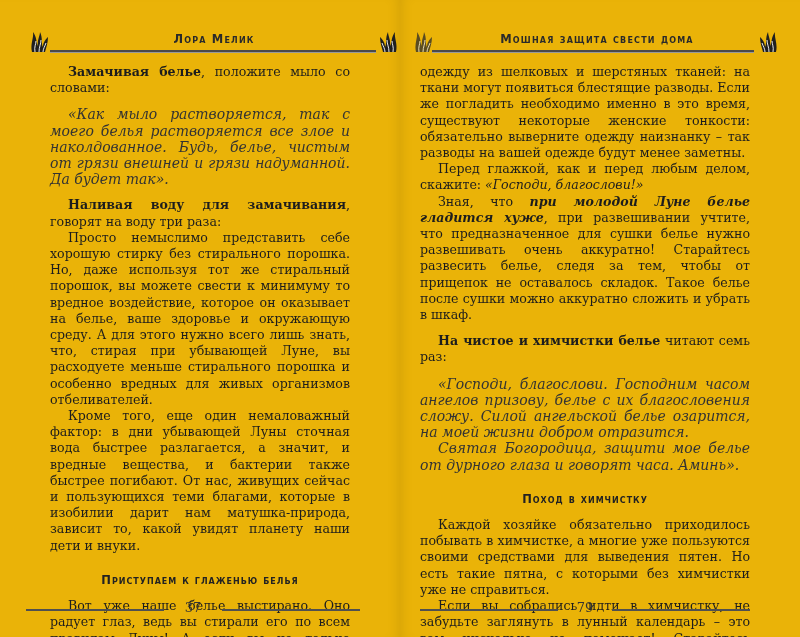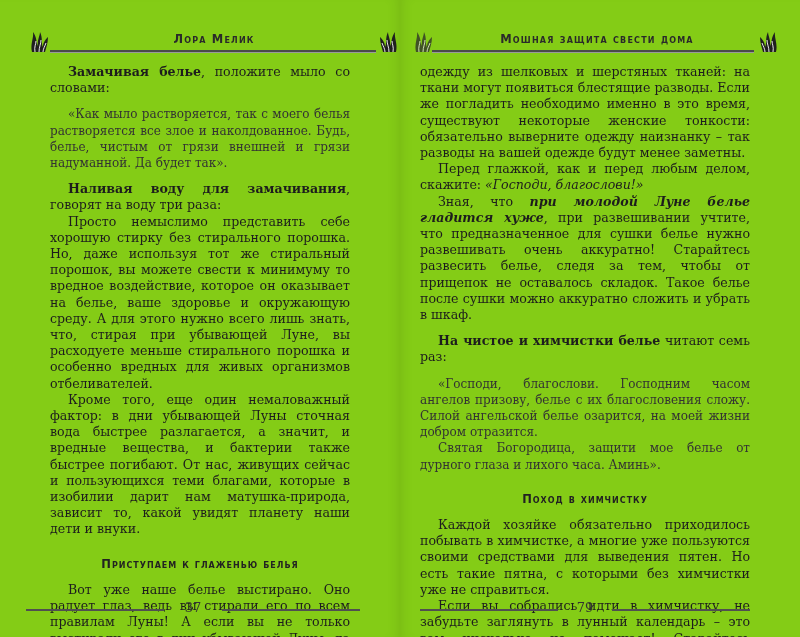--- a/index.html
+++ b/index.html
@@ -6,21 +6,21 @@
     body {
       width: 800px; height: 637px; overflow: hidden;
       background: #ffffff;
       font-family: "DejaVu Serif", "Liberation Serif", serif;
       color: #1d1d1d;
       position: relative;
     }
     .spread { position: absolute; inset: 0; }
     .page {
       position: absolute; top: 0; height: 637px;
-      background: #84cc16;
+      background: #eab308;
     }
     .page.left { left: 0; width: 400px; box-shadow: inset -10px 0 14px -10px rgba(0,0,0,0.12); }
     .page.right { left: 400px; width: 400px; box-shadow: inset 10px 0 14px -10px rgba(0,0,0,0.12); }
 
     .running-head {
       position: absolute; top: 28px; height: 26px;
     }
     .page.left .running-head { left: 28px; width: 372px; }
     .page.right .running-head { left: 12px; width: 370px; }
     .rh-title {
@@ -48,21 +48,21 @@
       text-align: justify; hyphens: manual;
     }
     .page.left .body-text { left: 50px; width: 300px; top: 64px; }
     .page.right .body-text { left: 20px; width: 330px; top: 64px; }
 
     p { margin: 0; text-indent: 18px; }
     p.noindent { text-indent: 0; }
     .lead b { font-weight: bold; }
     p.gap-top { margin-top: 10px; }
     p.quote {
-      font-size: 12px; color: #333;
+      font-style: italic; font-size: 14px; color: #333;
       text-indent: 18px;
     }
     p.quote.first { margin-top: 10px; }
     p.quote.last { margin-bottom: 10px; }
     .sub-heading {
       text-align: center; font-family: "DejaVu Sans", sans-serif;
       font-weight: bold; font-size: 11.5px; letter-spacing: 1px;
       font-variant: small-caps; margin: 18px 0 10px 0; color: #222;
     }
     .foot {
@@ -130,21 +130,21 @@
         <path d="M17 22 C18 17 16 14 16 11 M13 22 C13 17 11 14 11 10 M9 22 C9 19 7 16 6 13" stroke="#fff" stroke-width="0.9" fill="none"></path>
       </svg>
     </div>
 
     <div class="body-text">
       <p class="noindent">одежду из шелковых и шерстяных тканей: на ткани могут появиться блестящие разводы. Если же погладить необходимо именно в это время, существуют некоторые женские тонкости: обязательно выверните одежду наизнанку – так разводы на вашей одежде будут менее заметны.</p>
       <p><span>Перед глажкой, как и перед любым делом, скажите: </span><i>«Господи, благослови!»</i></p>
       <p><span>Зная, что </span><b><i>при молодой Луне белье гладится хуже</i></b><span>, при развешивании учтите, что предназначенное для сушки белье нужно развешивать очень аккуратно! Старайтесь развесить белье, следя за тем, чтобы от прищепок не оставалось складок. Такое белье после сушки можно аккуратно сложить и убрать в шкаф.</span></p>
       <p class="lead gap-top"><b>На чистое и химчистки белье</b><span> читают семь раз:</span></p>
       <p class="quote first">«Господи, благослови. Господним часом ангелов призову, белье с их благословения сложу. Силой ангельской белье озарится, на моей жизни добром отразится.</p>
-      <p class="quote last">Святая Богородица, защити мое белье от дурного глаза и лихого часа. Аминь».</p>
+      <p class="quote last">Святая Богородица, защити мое белье от дурного глаза и говорят часа. Аминь».</p>
       <div class="sub-heading">Поход в химчистку</div>
       <p>Каждой хозяйке обязательно приходилось побывать в химчистке, а многие уже пользуются своими средствами для выведения пятен. Но есть такие пятна, с которыми без химчистки уже не справиться.</p>
       <p>Если вы собрались идти в химчистку, не забудьте заглянуть в лунный календарь – это вам нисколько не помешает! Старайтесь отнести свою одежду в химчистку в один из дней убывающей Луны, одежда сохранит свою прочность и не полиняет. Внимание! При химический очистке следует избегать дней Козерога! В эти дни вещи, сданные в химчистку, как и при глаженье, могут приобрести нежелательный блеск.</p>
 
     </div>
 
     <div class="foot">
       <div class="rule l"></div>
       <div class="num">79</div>
       <div class="rule r"></div>

